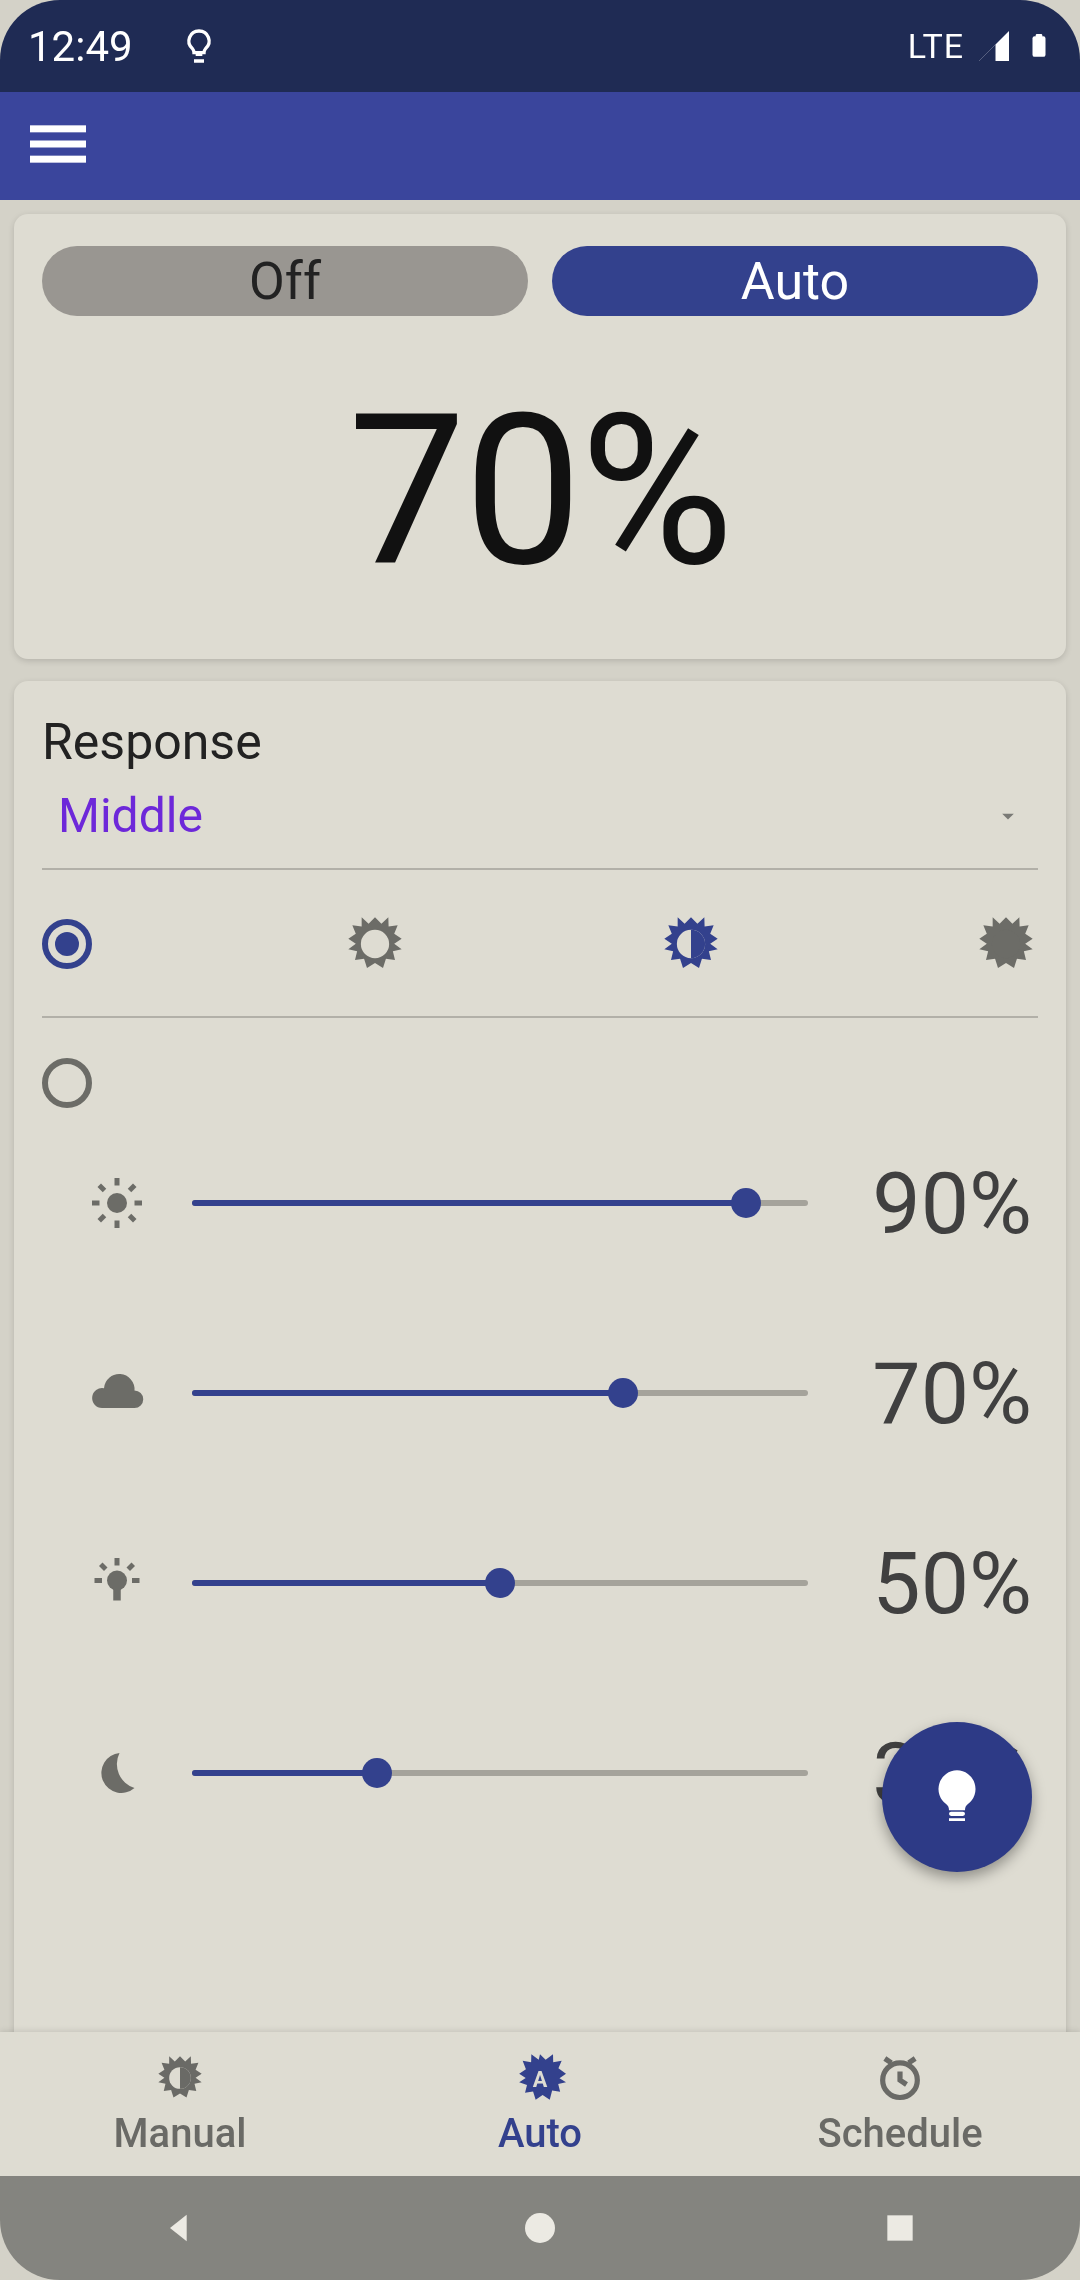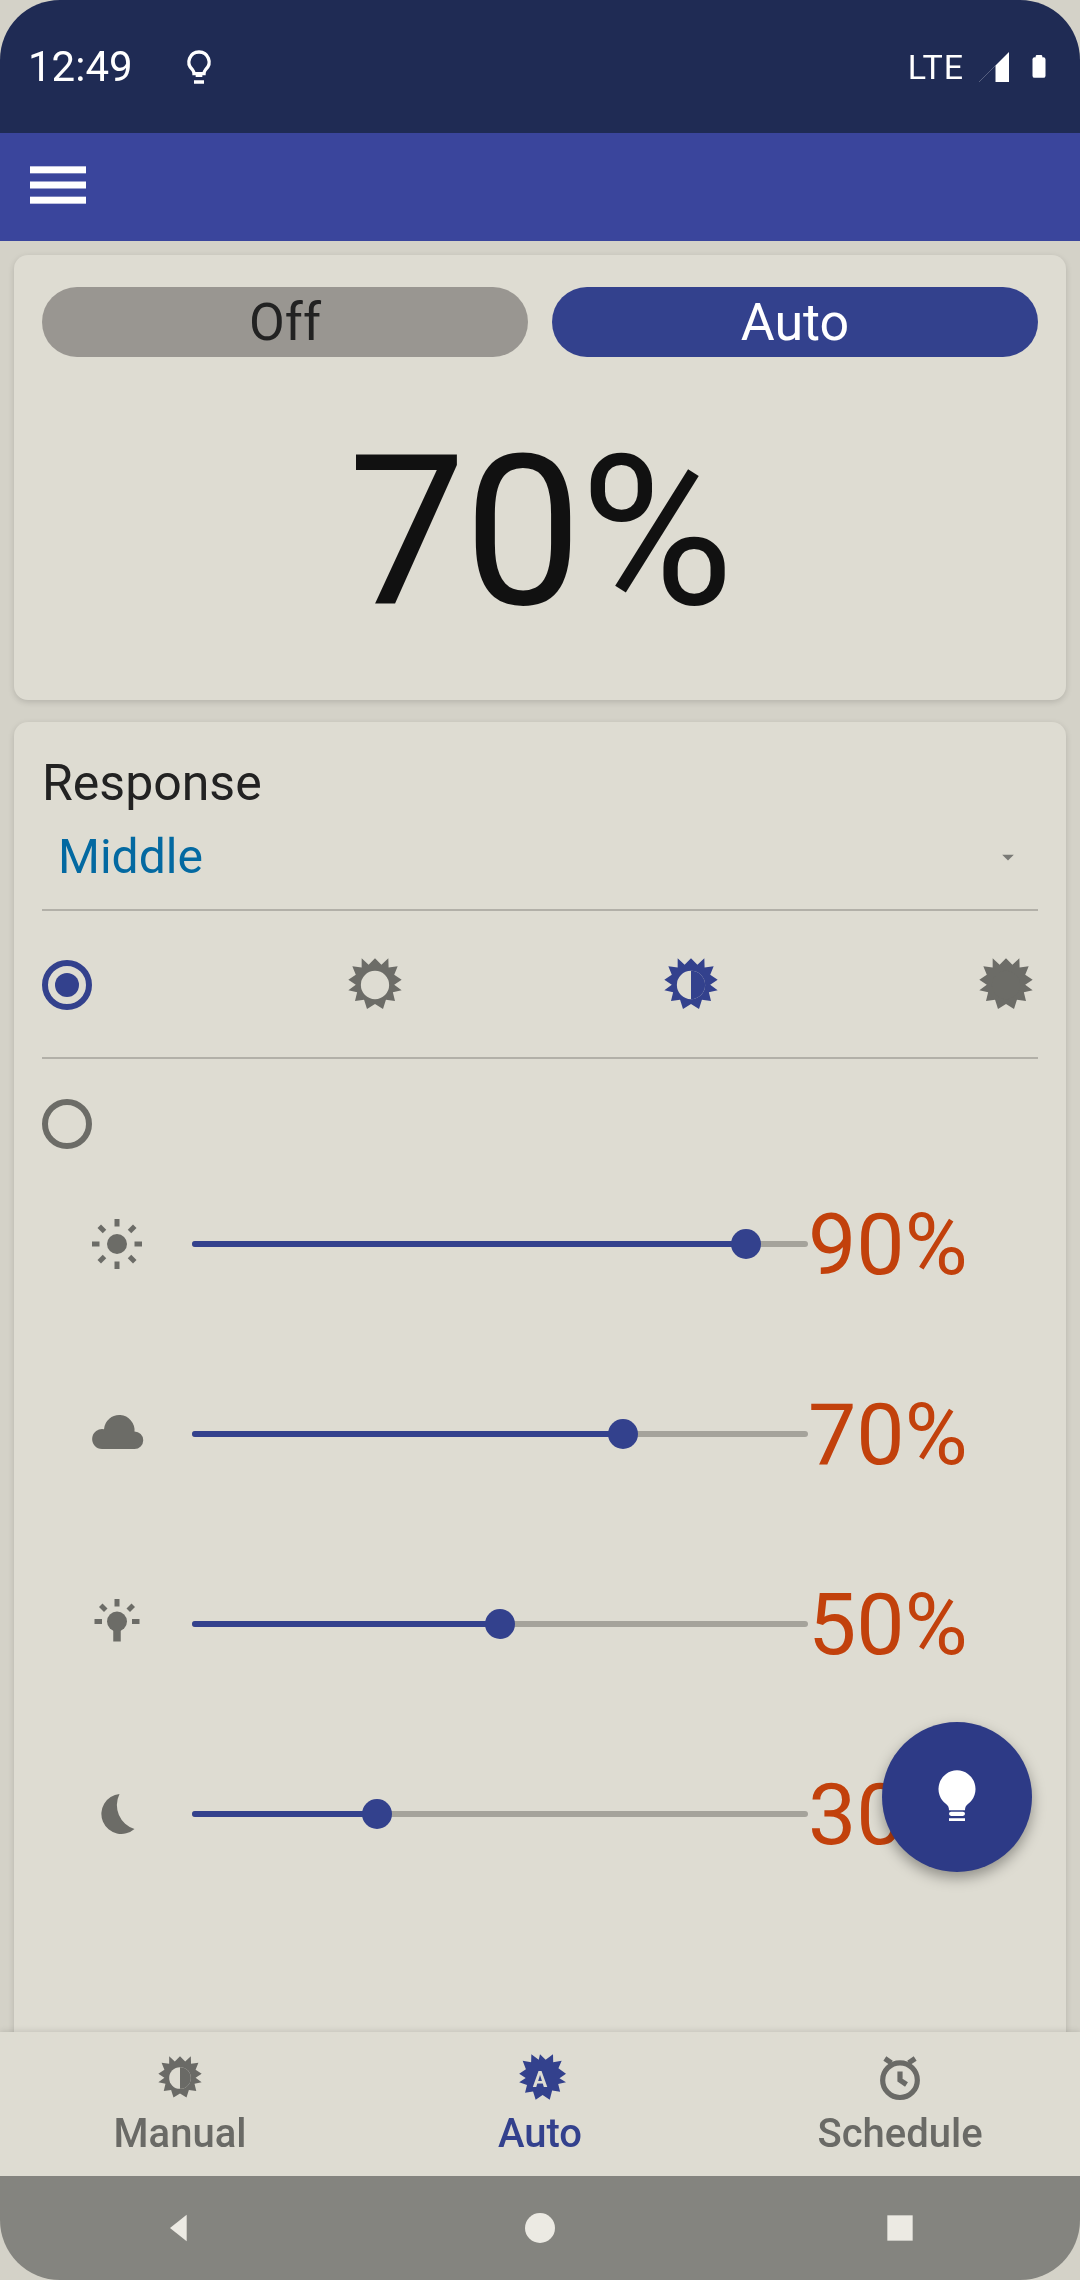--- a/index.html
+++ b/index.html
@@ -5,21 +5,21 @@
   * { box-sizing: border-box; margin:0; padding:0; }
   body {
     width:1080px; height:2280px;
     font-family: Roboto, Arial, sans-serif;
     background:#d4d2c8;
     overflow:hidden;
     position:relative;
     border-radius:60px;
   }
   .statusbar {
-    height:133px;
+    height:92px;
     background:#1f2b54;
     color:#fff;
     display:flex;
     align-items:center;
     padding:0 28px;
     font-size:42px;
   }
   .statusbar .time { font-weight:400; }
   .statusbar .bulb-icon { margin-left:46px; display:flex;}
   .statusbar .spacer { flex:1; }
@@ -68,21 +68,21 @@
     margin-bottom:20px;
     letter-spacing:-2px;
   }
 
   .sec-label { font-size:50px; color:#222; margin-bottom:4px;}
   .dropdown {
     display:flex; align-items:center;
     padding:12px 16px 24px 16px;
     border-bottom:2px solid #b2b0a8;
   }
-  .dropdown .val { font-size:48px; color:#0369a1; flex:1;}
+  .dropdown .val { font-size:48px; color:#6d28d9; flex:1;}
   .dropdown .caret { color:#7a7a76; font-size:0;}
   .dropdown .caret svg{ width:28px;height:28px;}
 
   .icon-row {
     display:flex; align-items:center; justify-content:space-between;
     padding:42px 0 40px 0;
     border-bottom:2px solid #b2b0a8;
   }
   .radio {
     width:50px;height:50px;border-radius:50%;
@@ -109,21 +109,21 @@
   }
   .track-fill{
     position:absolute; left:0; top:50%; transform:translateY(-50%);
     height:6px; background:#33418d; border-radius:3px;
   }
   .thumb{
     position:absolute; top:50%; transform:translate(-50%,-50%);
     width:30px;height:30px; border-radius:50%; background:#33418d;
   }
   .slider-val{
-    width:230px; text-align:left; font-size:86px; color:#c2410c; font-weight:400; padding-right:6px;
+    width:230px; text-align:right; font-size:86px; color:#404040; font-weight:400; padding-right:6px;
   }
 
   .fab{
     position:absolute;
     right:48px;
     bottom:408px;
     width:150px;height:150px;border-radius:50%;
     background:#2d3a86;
     display:flex;align-items:center;justify-content:center;
     box-shadow:0 6px 14px rgba(0,0,0,.35);

